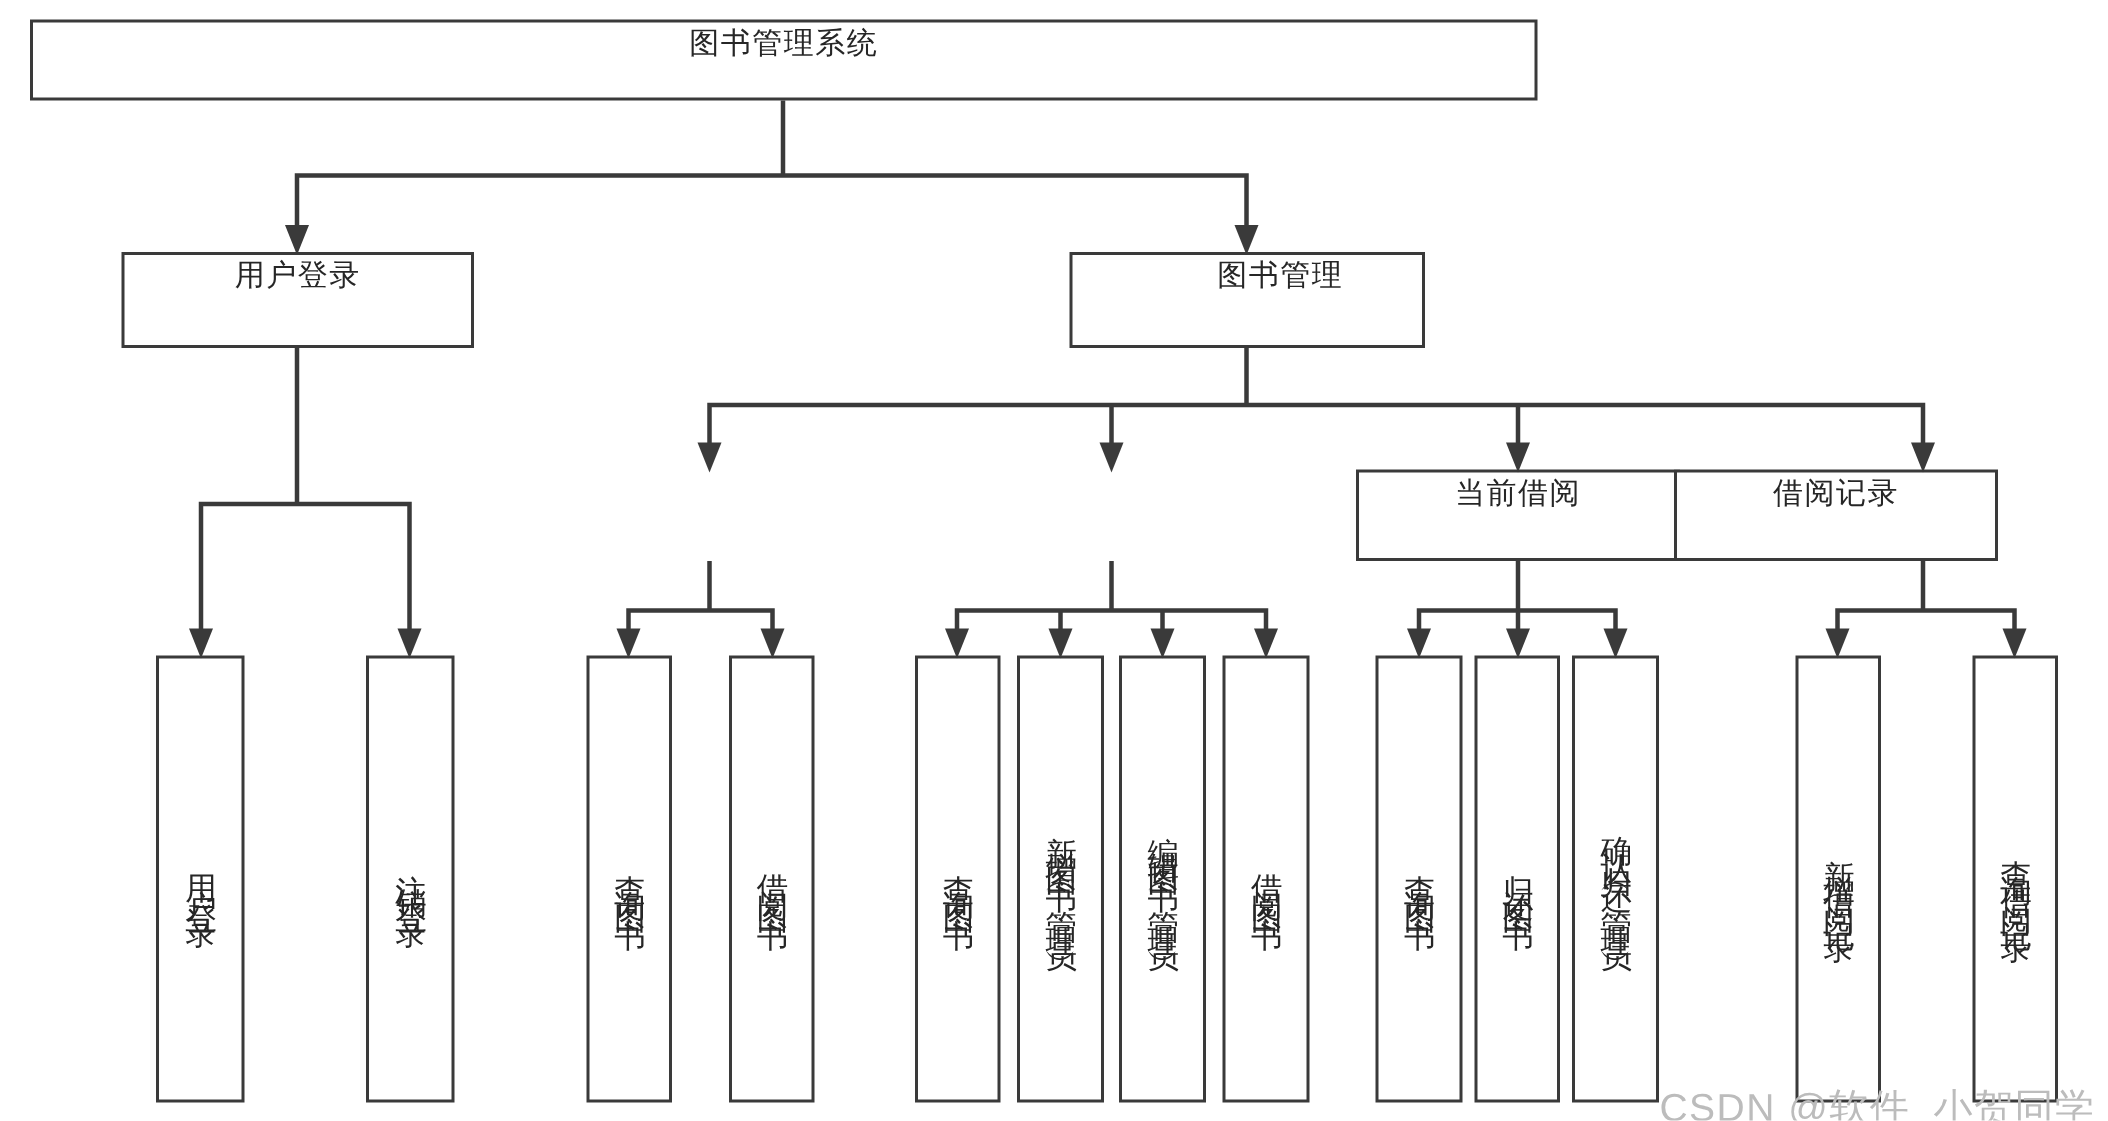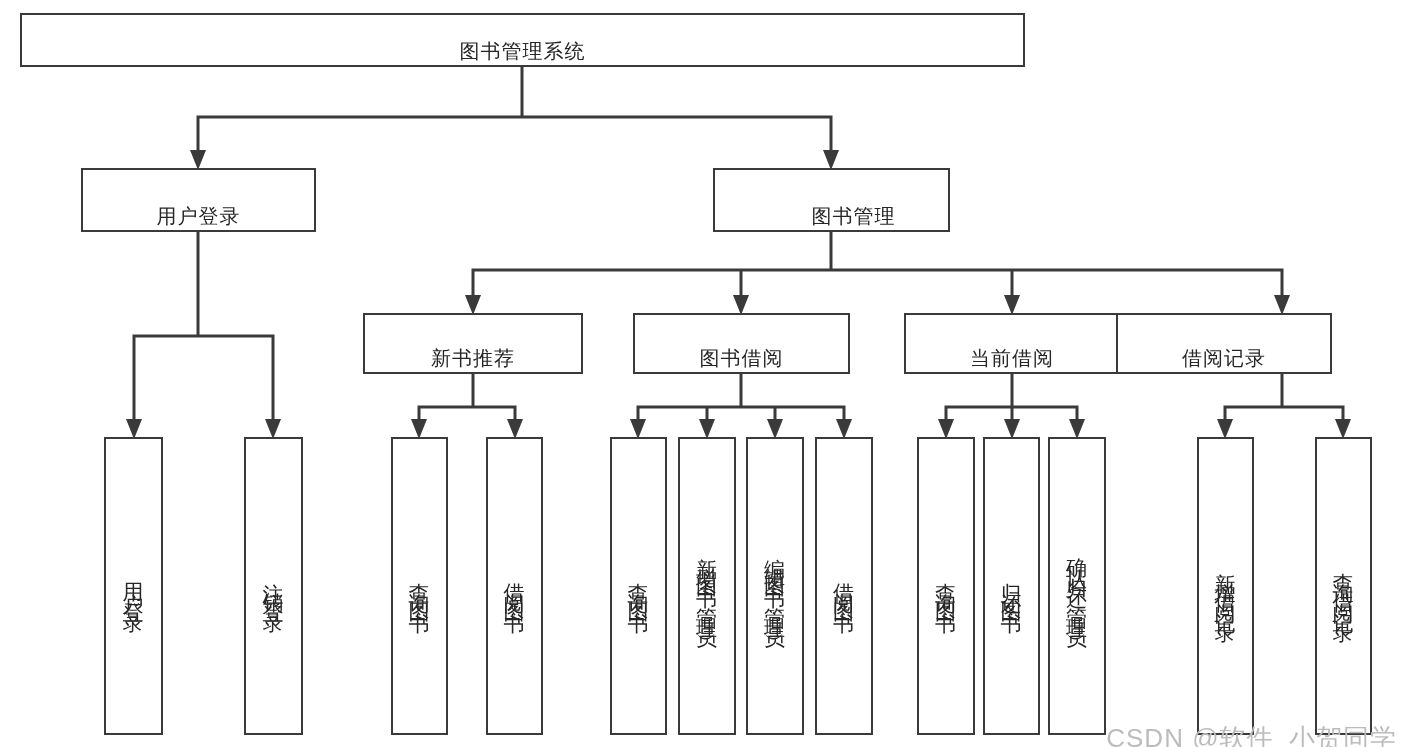--- a/index.html
+++ b/index.html
@@ -18,21 +18,21 @@
     width: 1405px;
     height: 747px;
     background: var(--background, #ffffff);
     overflow: hidden;
   }
   .box {
     position: absolute;
     border: 2px solid var(--line, #3a3a3a);
     background: #ffffff;
     display: flex;
-    align-items: flex-end;
+    align-items: flex-start;
     justify-content: center;
     font-size: 20px;
     letter-spacing: 1px;
     color: var(--text, #262626);
     white-space: nowrap;
   }
   .leaf {
     position: absolute;
     top: 437px;
     height: 298px;
@@ -81,26 +81,20 @@
     <span>图书管理系统</span>
   </div>
 
   <div class="box" style="left:81px; top:168px; width:235px; height:64px;">
     <span>用户登录</span>
   </div>
   <div class="box" style="left:713px; top:168px; width:237px; height:64px;padding-left:44px;">
     <span>图书管理</span>
   </div>
 
-  <div class="box" style="left:363px; top:313px; width:220px; height:61px;">
-    <span>新书推荐</span>
-  </div>
-  <div class="box" style="left:633px; top:313px; width:217px; height:61px;">
-    <span>图书借阅</span>
-  </div>
   <div class="box" style="left:904px; top:313px; width:216px; height:61px;">
     <span>当前借阅</span>
   </div>
   <div class="box" style="left:1116px; top:313px; width:216px; height:61px;">
     <span>借阅记录</span>
   </div>
 
   <div class="leaf" style="left:104px; width:59px;">
     <span>用户登录</span>
   </div>

